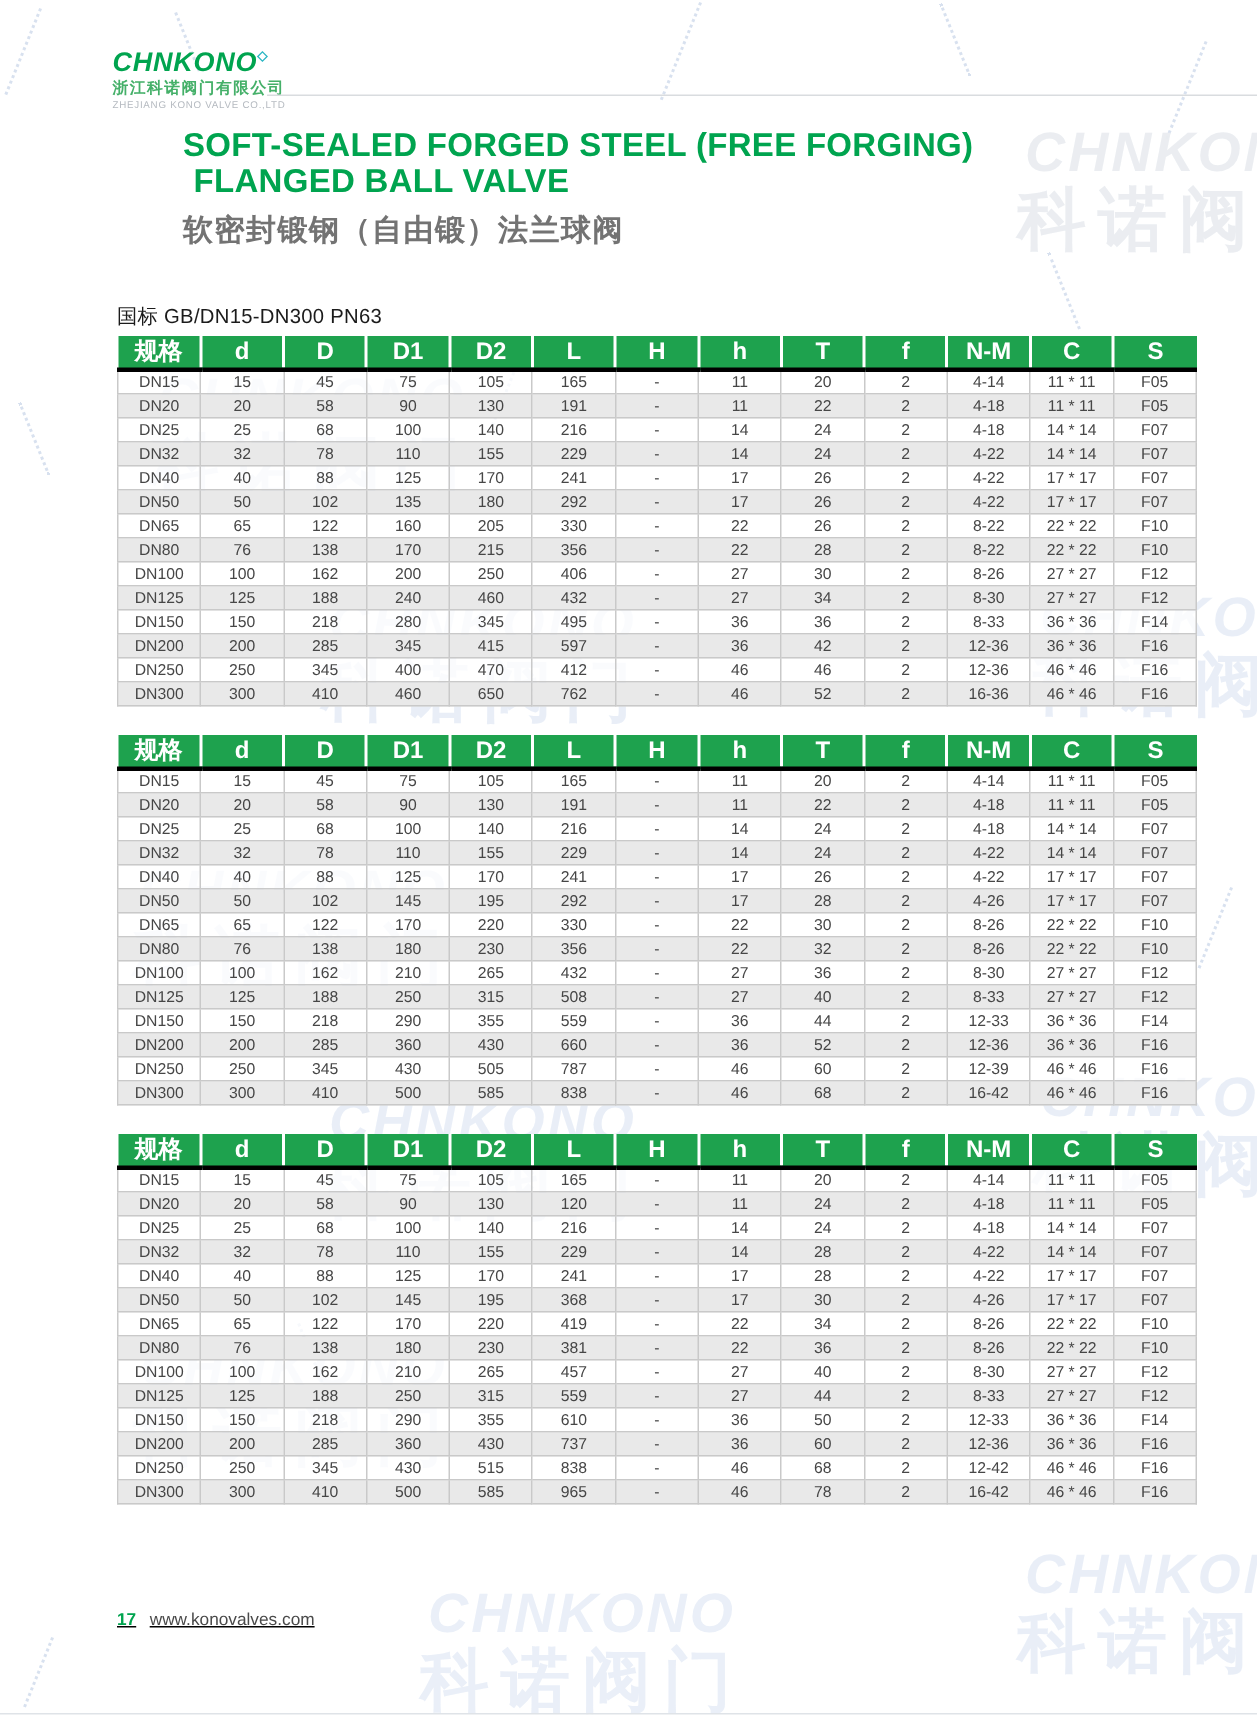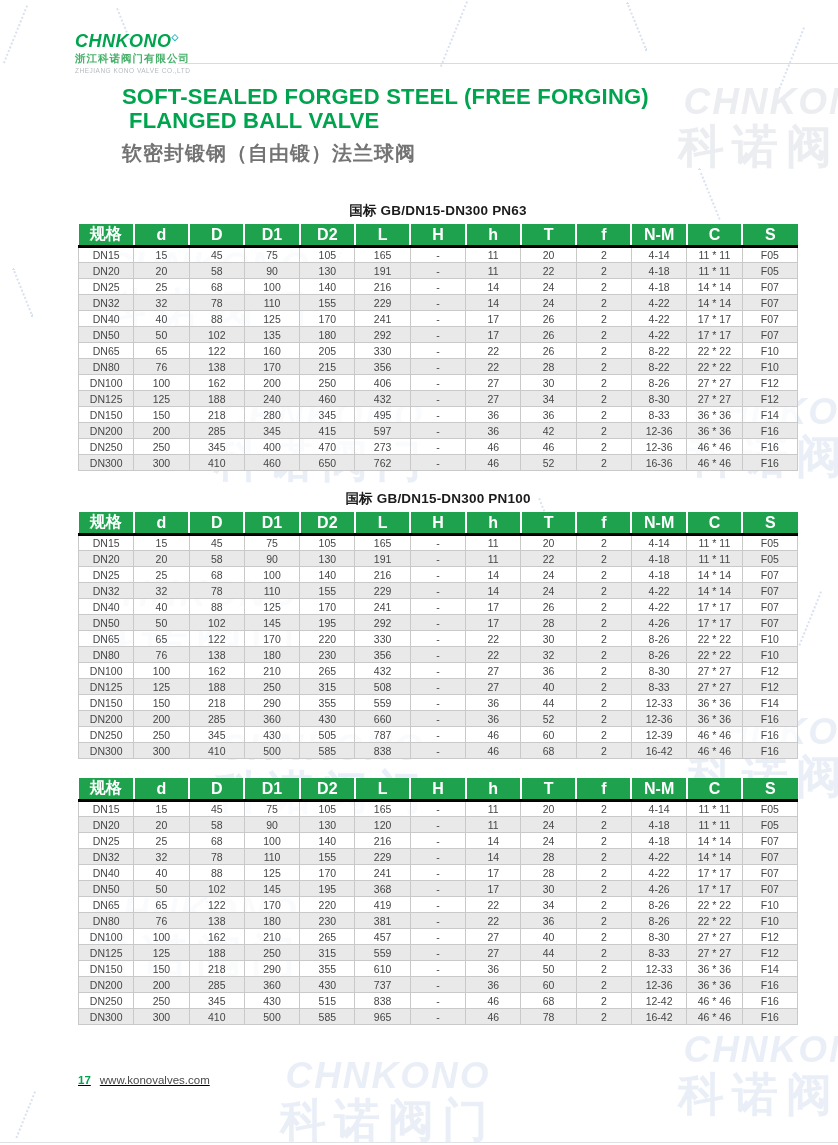--- a/index.html
+++ b/index.html
@@ -29,21 +29,21 @@
 
   
   .title-block { position:absolute; top:85px; left:77px;margin-left:45px; }
   .title-en { color:var(--brand-green,#00a44f); font-weight:bold; font-size:22px; line-height:24px; letter-spacing:.2px; }
   .title-en-2 { padding-left:7px; }
   .title-cn { margin-top:7px; color:#737373; font-weight:bold; font-size:20px; letter-spacing:1px; }
 
   
   #tables-root { position:absolute; top:202px; left:78px; width:720px; }
   .spec-section { margin-bottom:19px; }
-  .table-caption { font-size:13.5px; font-weight:bold; color:#1b1b1b; margin-bottom:4px; letter-spacing:.2px;text-align:center; }
+  .table-caption { font-size:13.5px; font-weight:normal; color:#1b1b1b; margin-bottom:4px; letter-spacing:.2px; }
   table.spec { width:720px; border-collapse:collapse; table-layout:fixed; position:relative; z-index:2; }
   table.spec thead th {
     background:var(--table-header-green,#1ea24e); color:#fff; font-size:16px; font-weight:bold;
     height:17px; border-right:2px solid #fff; border-bottom:3px solid #000000;
   }
   table.spec thead th:last-child { border-right:none; }
   table.spec tbody td {
     height:16px; font-size:10.5px; color:#464646; text-align:center;
     border:1px solid #c9c9c9; background:transparent;
   }
@@ -331,21 +331,21 @@
               <td>12-36</td>
               <td>36 * 36</td>
               <td>F16</td>
             </tr>
             <tr>
               <td>DN250</td>
               <td>250</td>
               <td>345</td>
               <td>400</td>
               <td>470</td>
-              <td>273</td>
+              <td>412</td>
               <td>-</td>
               <td>46</td>
               <td>46</td>
               <td>2</td>
               <td>12-36</td>
               <td>46 * 46</td>
               <td>F16</td>
             </tr>
             <tr>
               <td>DN300</td>
@@ -359,21 +359,20 @@
               <td>52</td>
               <td>2</td>
               <td>16-36</td>
               <td>46 * 46</td>
               <td>F16</td>
             </tr>
           </tbody>
         </table>
       </section>
       <section class="spec-section">
-        <div class="table-caption">国标 GB/DN15-DN300 PN100</div>
         <table class="spec">
           <thead>
             <tr>
               <th>规格</th>
               <th>d</th>
               <th>D</th>
               <th>D1</th>
               <th>D2</th>
               <th>L</th>
               <th>H</th>

